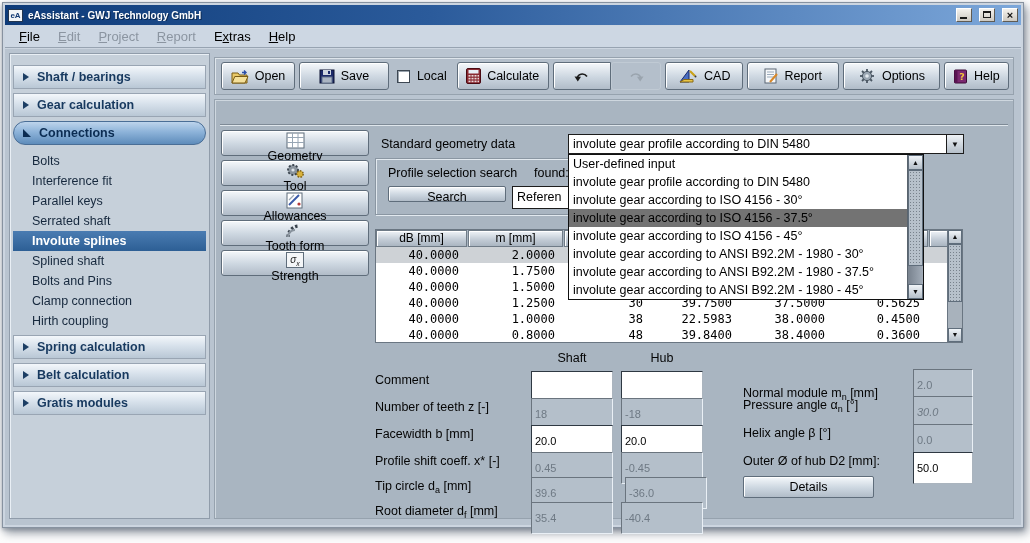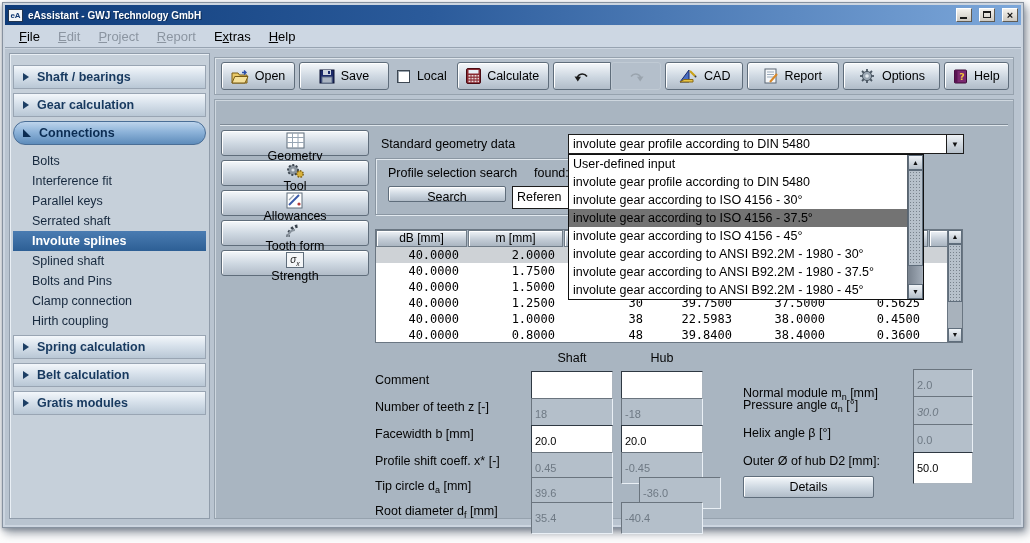--- a/index.html
+++ b/index.html
@@ -475,21 +475,21 @@
         <div class="flabel" style="left:160px; top:327px"><span>Facewidth b [mm]</span><span class="sub"></span><span></span></div>
         <input class="field editable" style="left: 316px; top: 325px;" readonly="" value="20.0">
         <input class="field editable" style="left: 406px; top: 325px;" readonly="" value="20.0">
 
         <div class="flabel" style="left:160px; top:354px"><span>Profile shift coeff. x* [-]</span><span class="sub"></span><span></span></div>
         <input class="field" style="left: 316px; top: 352px;" readonly="" value="0.45">
         <input class="field" style="left: 406px; top: 352px;" readonly="" value="-0.45">
 
         <div class="flabel" style="left:160px; top:379px"><span>Tip circle d</span><span class="sub">a</span><span> [mm]</span></div>
         <input class="field" style="left: 316px; top: 377px;" readonly="" value="39.6">
-        <input class="field" style="left: 424px; top: 377px;" readonly="" value="-36.0">
+        <input class="field" style="left: 410px; top: 377px;" readonly="" value="-36.0">
 
         <div class="flabel" style="left:160px; top:404px"><span>Root diameter d</span><span class="sub">f</span><span> [mm]</span></div>
         <input class="field" style="left: 316px; top: 402px;" readonly="" value="35.4">
         <input class="field" style="left: 406px; top: 402px;" readonly="" value="-40.4">
 
         <div class="flabel" style="left:528px; top:286px"><span>Normal module m</span><span class="sub">n</span><span> [mm]</span></div>
         <input class="field pfield" style="left: 698px; top: 269px;" readonly="" value="2.0">
 
         <div class="flabel" style="left:528px; top:298px"><span>Pressure angle α</span><span class="sub">n</span><span> [°]</span></div>
         <input class="field pfield" style="left: 698px; top: 296px; font-style: italic;" readonly="" value="30.0">

